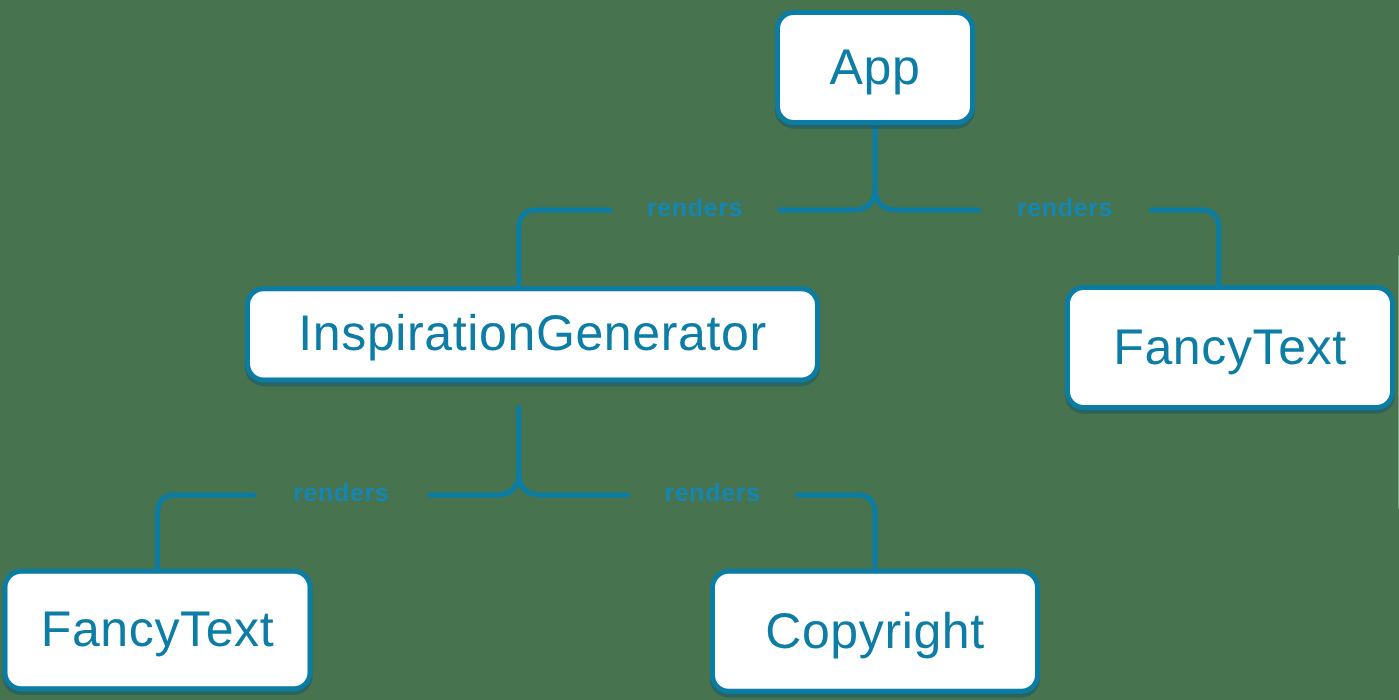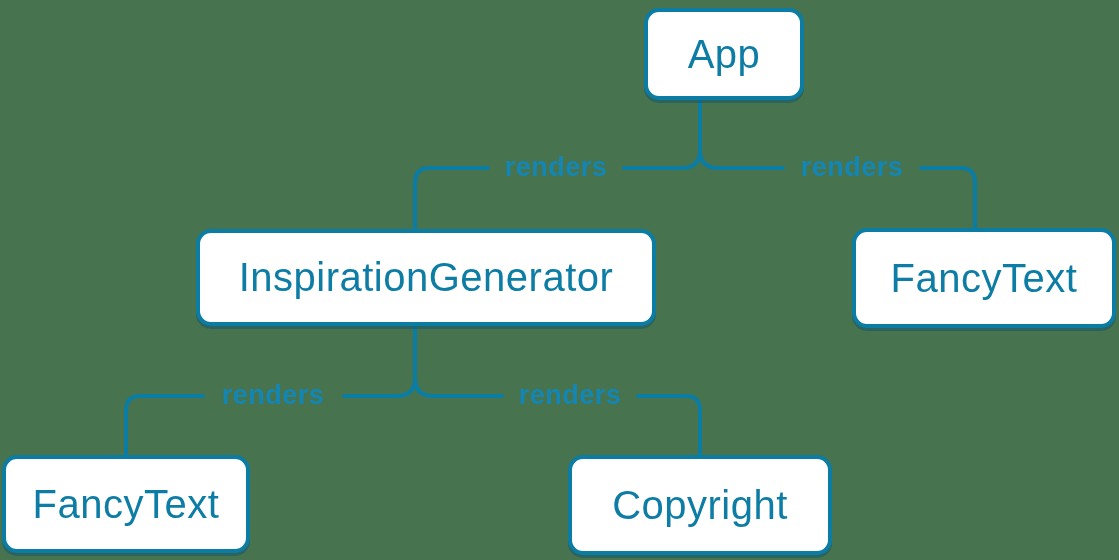--- a/index.html
+++ b/index.html
@@ -39,31 +39,31 @@
     justify-content: center;
     box-shadow: 0 3px 0 rgba(20, 85, 110, 0.55);
   }
   .node span {
     color: var(--node-text, #0E7DA5);
     font-size: 40px;
     font-weight: 500;
     letter-spacing: 0.5px;
     white-space: nowrap;
   }
-  .node-app                  { left: 620px; top: 8px;   width: 160px; height: 92px; margin-left: 24px;  }
-  .node-inspiration          { left: 196px; top: 229px; width: 460px; height: 97px;  }
+  .node-app                  { left: 620px; top: 8px;   width: 160px; height: 92px;  }
+  .node-inspiration          { left: 196px; top: 229px; width: 460px; height: 77px;  }
   .node-fancytext-right      { left: 852px; top: 228px; width: 264px; height: 100px; }
   .node-fancytext-bottomleft { left: 2px;   top: 455px; width: 248px; height: 98px;  }
   .node-copyright            { left: 568px; top: 455px; width: 264px; height: 100px; text-align: center; }
 
   .edge-label {
     position: absolute;
     transform: translate(-50%, -50%);
     color: var(--label, #1486B4);
-    font-size: 27px;
+    font-size: 20px;
     font-weight: 600;
     letter-spacing: 0.5px;
     white-space: nowrap;
   }
   .edge-label-1 { left: 556px; top: 167px; }
   .edge-label-2 { left: 852px; top: 167px; }
   .edge-label-3 { left: 273px; top: 395px; }
   .edge-label-4 { left: 570px; top: 395px; }
 </style>
 </head>

